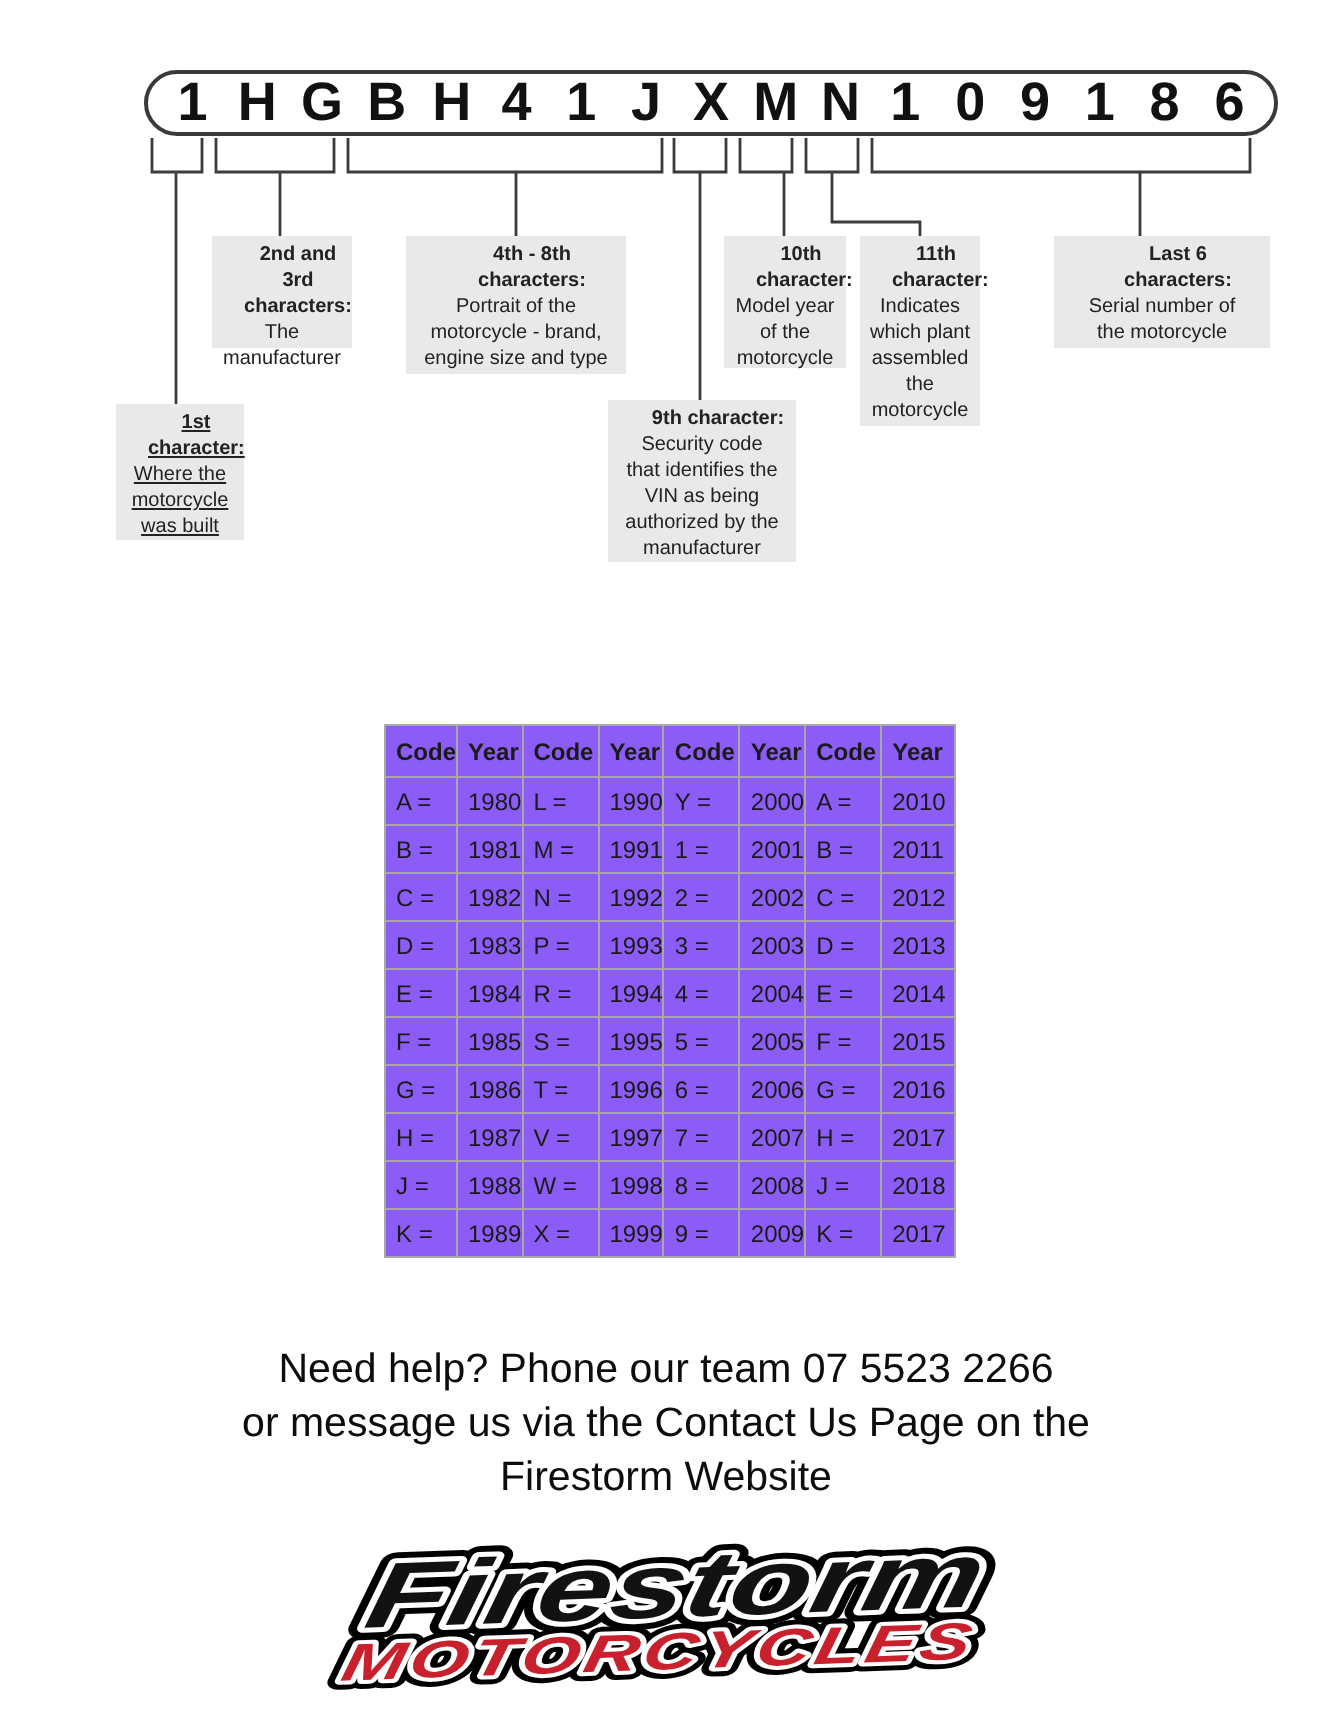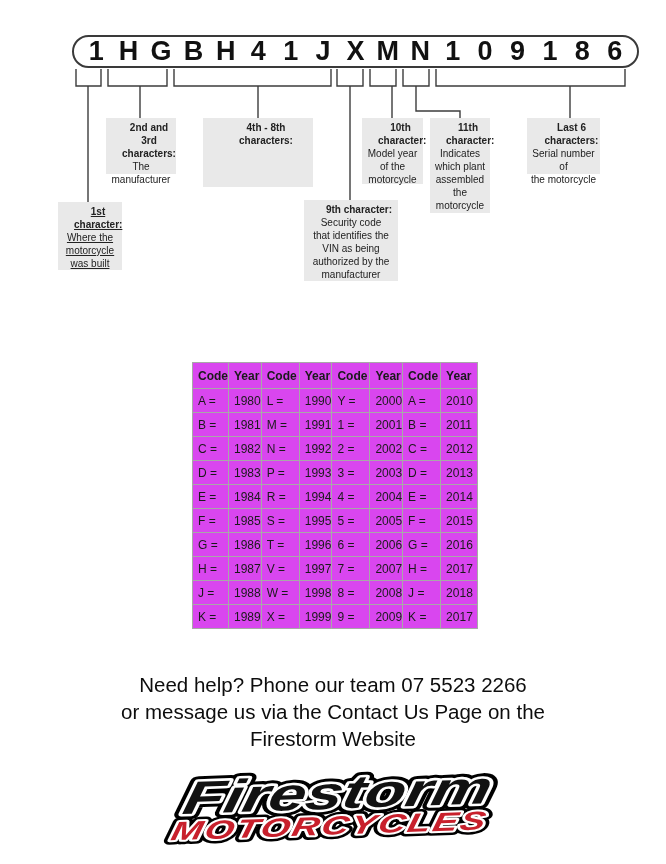--- a/index.html
+++ b/index.html
@@ -22,21 +22,21 @@
     position:absolute;background:#e9e9e9;text-align:center;
     font-size:10px;line-height:13px;color:#222;padding-top:3px;box-sizing:border-box;
   }
   .box-heading{font-weight:bold;white-space:pre-line;margin-left:16px;}
   .box-body{white-space:pre-line;}
   .source-line{
     position:absolute;left:60px;top:302px;font-size:11.5px;color:#111;
   }
   .year-table{
     position:absolute;left:192px;top:362px;border-collapse:collapse;
-    font-size:12px;color:#1a1a1a;background:#d946ef;
+    font-size:12px;color:#1a1a1a;background:#8b5cf6;
   }
   .year-table th,.year-table td{
     border:1px solid #a8a8a8;text-align:left;vertical-align:middle;
     padding:0 0 0 5px;height:23px;font-weight:normal;
   }
   .year-table th{font-weight:bold;height:25px;}
   .col-code{width:36px;} .col-year{width:32px;}
   .col-code2{width:38px;} .col-year4{width:37px;}
   .need-help{
     position:absolute;left:0;top:671px;width:666px;text-align:center;
@@ -106,20 +106,23 @@
   <div class="label-box" style="left:106px;top:118px;width:70px;height:56px;">
     <div class="box-heading">2nd and 3rd
 characters:</div>
     <div class="box-body">The
 manufacturer</div>
   </div>
 
   <div class="label-box" style="left:203px;top:118px;width:110px;height:69px;">
     <div class="box-heading">4th - 8th
 characters:</div>
+    <div class="box-body">Portrait of the
+motorcycle - brand,
+engine size and type</div>
   </div>
 
   <div class="label-box" style="left:304px;top:200px;width:94px;height:81px;">
     <div class="box-heading">9th character:</div>
     <div class="box-body">Security code
 that identifies the
 VIN as being
 authorized by the
 manufacturer</div>
   </div>
@@ -135,21 +138,21 @@
   <div class="label-box" style="left:430px;top:118px;width:60px;height:95px;">
     <div class="box-heading">11th
 character:</div>
     <div class="box-body">Indicates
 which plant
 assembled
 the
 motorcycle</div>
   </div>
 
-  <div class="label-box" style="left:527px;top:118px;width:73px;height:56px;">
+  <div class="label-box" style="left:527px;top:118px;width:108px;height:56px;">
     <div class="box-heading">Last 6
 characters:</div>
     <div class="box-body">Serial number of
 the motorcycle</div>
   </div>
 
 
   <table class="year-table">
     <colgroup>
       <col class="col-code">

